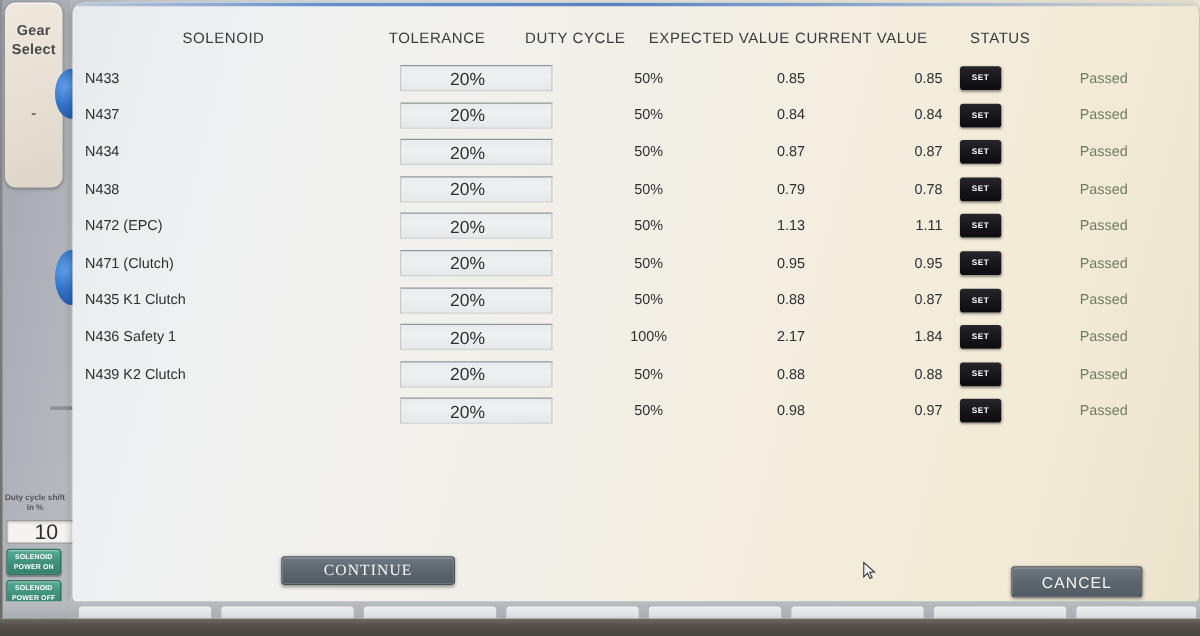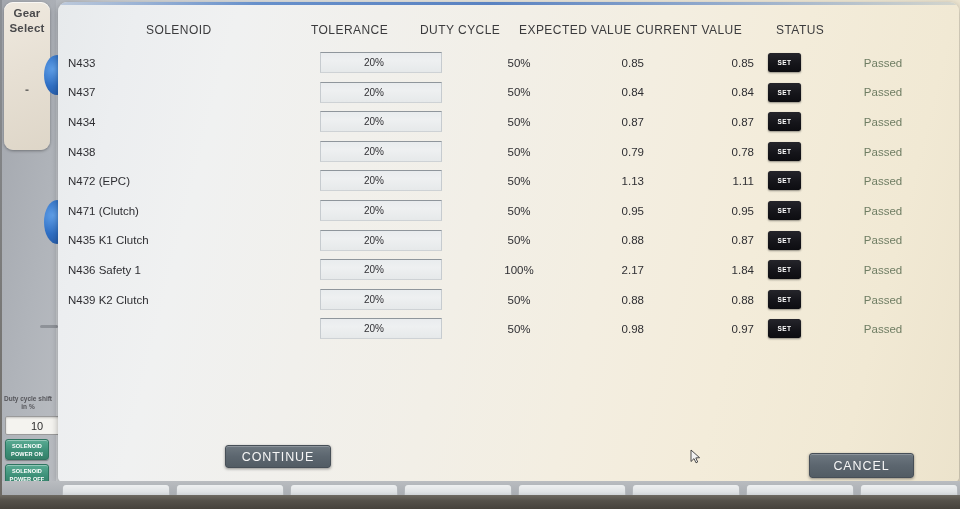--- a/index.html
+++ b/index.html
@@ -31,42 +31,42 @@
   .left-rail {
     position: absolute; left: 0; top: 0; width: 56px; bottom: 27px;
     background: linear-gradient(100deg,#a2a6ad 0%, #b0b4ba 60%, #b9bcc1 100%);
   }
   .gear-select {
     position: absolute; left: 4px; top: 2px; width: 46px; height: 148px;
     border-radius: 9px;
     background: linear-gradient(160deg, #efe9df 0%, #e7e0d4 45%, #ded6c8 100%);
     box-shadow: 0 1px 3px rgba(0,0,0,.35), inset 0 1px 0 rgba(255,255,255,.7);
     display: flex; flex-direction: column; align-items: center;
-    padding-top: 4px;
+    padding-top: 16px;
   }
   .gear-select .gl {
     font-size: 11.5px; font-weight: 700; color: #4a4a4c;
     line-height: 15px; letter-spacing: .2px;
   }
   .gear-dash {
     position: absolute; top: 86px; left: 0; right: 0; text-align: center;
     font-size: 12px; color: #6b6a66; font-weight: 700; line-height: 4px;
   }
 
   .duty-label {
     position: absolute; left: 2px; top: 395px; width: 52px;
     text-align: center; font-size: 6.5px; color: #55555a;
     line-height: 8px; font-weight: 600;
   }
   .duty-box {
     position: absolute; left: 5px; top: 416px; width: 64px; height: 19px;
     background: #f4f3ef; border: 1px solid #9a9a9a;
     border-radius: 2px;
     display: flex; align-items: center; justify-content: center;
-    font-size: 11px; color: #2e2e2e;
+    font-size: 17px; color: #2e2e2e;
     box-shadow: inset 0 1px 2px rgba(0,0,0,.18);
   }
   .pwr-btn {
     position: absolute; left: 5px; width: 44px; height: 21px;
     background: linear-gradient(180deg,#5aab93 0%, #3e9179 55%, #358069 100%);
     border-radius: 3px; border: 1px solid #2f7460;
     color: #ffffff; font-size: 5.6px; font-weight: 700;
     line-height: 8px; letter-spacing: .1px;
     display: flex; flex-direction: column;
     align-items: center; justify-content: center;
@@ -140,21 +140,21 @@
 
   .tol-wrap { position: absolute; left: 262px; top: 4px; }
   .tol-input {
     width: 122px; height: 21px;
     background: linear-gradient(180deg,#e9ecee 0%, #eef0f1 40%, #e6e9ea 100%);
     border-top: 1.5px solid #8f969c;
     border-left: 1px solid #c6cbcf;
     border-right: 1px solid #c6cbcf;
     border-bottom: 1px solid #ced2d5;
     display: flex; align-items: center; justify-content: center;
-    font-size: 10px; color: #2f2f33;
+    font-size: 14px; color: #2f2f33;
     padding-right: 14px;
   }
   .set-btn {
     position: absolute; left: 710px; top: 5px;
     width: 33px; height: 19px;
     background: linear-gradient(180deg,#25252b 0%, #15151a 55%, #0d0d11 100%);
     border-radius: 2.5px;
     color: #ffffff; font-size: 6.5px; font-weight: 700;
     letter-spacing: .5px;
     display: flex; align-items: center; justify-content: center;
@@ -164,21 +164,21 @@
   
   .btn {
     position: absolute;
     display: flex; align-items: center; justify-content: center;
     border-radius: 3px;
     color: #f6f6f6; font-size: 12.5px; letter-spacing: .9px;
     background: linear-gradient(180deg,#6e7880 0%, #5c666f 50%, #525c64 100%);
     border: 1px solid #474f57;
     box-shadow: 0 1px 3px rgba(0,0,0,.4), inset 0 1px 0 rgba(255,255,255,.22);
   }
-  .btn-continue { left: 167px; bottom: 14px; width: 106px; height: 23px; }
+  .btn-continue { left: 167px; bottom: 14px; width: 139px; height: 23px; font-family: Liberation Serif, serif; }
   .btn-save     { left: 519px; bottom: 17px; width: 109px; height: 23px; }
   .btn-cancel   { left: 751px; bottom: 4px;  width: 105px; height: 25px; }
 
   
   .tabstrip {
     position: absolute; left: 0; right: 0; bottom: 14px; height: 14px;
     background: linear-gradient(180deg,#b9bcc0,#a9adb2);
   }
   .tab {
     position: absolute; top: 3px; height: 11px;

